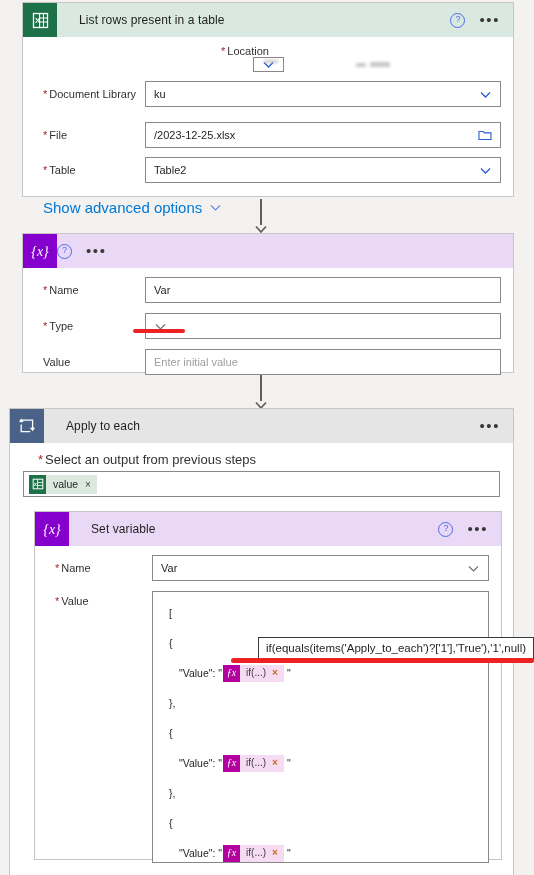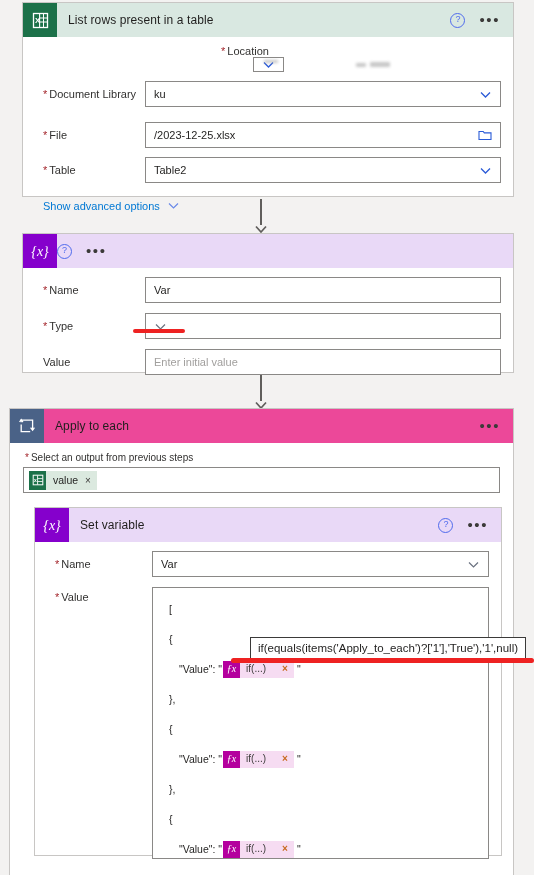--- a/index.html
+++ b/index.html
@@ -11,77 +11,77 @@
     color:#323130;
     overflow:hidden;
     position:relative;
   }
   .page{position:absolute;inset:0;}
 
   
   .card{background:#ffffff;border:1px solid #c8c6c4;box-sizing:border-box;position:absolute;}
   .card-header{display:flex;align-items:center;height:34px;box-sizing:border-box;}
   .card-icon{width:34px;height:34px;flex:none;display:flex;align-items:center;justify-content:center;}
-  .card-title{flex:1;font-size:12px;color:#201f1e;padding-left:11px;letter-spacing:.1px;}
+  .card-title{flex:1;font-size:12px;color:#201f1e;padding-left:22px;letter-spacing:.1px;}
   .hdr-actions{display:flex;align-items:center;gap:14px;padding-right:13px;}
   .help-icon{width:13px;height:13px;border:1px solid #4f6bed;border-radius:50%;color:#4f6bed;
     font-size:9px;line-height:11px;text-align:center;display:block;}
   .ellipsis{color:#3b3a39;font-size:15px;letter-spacing:1.6px;line-height:8px;}
 
   
   .hdr-excel{background:#d9e8e1;}
   .hdr-excel .card-icon{background:#1c7149;}
   .hdr-var{background:#e9d9f7;}
   .hdr-var .card-icon{background:#8500cc;}
-  .hdr-loop{background:#ec4899;}
+  .hdr-loop{background:#e5e5e5;}
   .hdr-loop .card-icon{background:#4a6287;}
 
   
   .body{padding:0 12px;}
   .row{display:flex;align-items:center;}
   .lbl{width:110px;flex:none;font-size:11px;color:#323130;padding-left:8px;box-sizing:border-box;}
   .req{color:#a4262c;margin-right:2px;}
   .ctl{flex:1;height:26px;border:1px solid #8a8886;background:#fff;box-sizing:border-box;
        display:flex;align-items:center;padding:0 8px;font-size:11px;color:#201f1e;position:relative;}
   .ctl .val{flex:1;overflow:hidden;white-space:nowrap;}
   .ph{color:#a19f9d;}
   .chev{width:13px;height:13px;flex:none;}
   .chev svg{display:block;}
   .folder{width:14px;height:12px;flex:none;}
 
   
   .blur{flex:1;height:12px;position:relative;}
   .blur i{position:absolute;display:block;background:#9a9a9a;filter:blur(1.6px);opacity:.55;border-radius:1px;}
 
-  .link{color:#0078d4;font-size:11px;text-decoration:none;}
+  .link{color:#0078d4;font-size:15px;text-decoration:none;}
   .link-row{display:flex;align-items:center;gap:7px;padding-left:8px;}
 
   
   .arrow{position:absolute;width:14px;}
   .arrow .stem{position:absolute;left:6px;top:0;width:1.6px;background:#605e5c;}
   .arrow .head{position:absolute;left:1px;bottom:0;width:12px;height:9px;}
 
   
-  .loop-sub{font-size:10px;color:#323130;margin:9px 0 4px 2px;}
+  .loop-sub{font-size:13px;color:#323130;margin:9px 0 4px 15px;}
   .tokenbox{height:26px;border:1px solid #8a8886;background:#fff;display:flex;align-items:center;padding:0 5px;box-sizing:border-box;}
   .token{display:flex;align-items:center;gap:7px;background:#dbe9df;height:19px;padding:0 6px 0 0;font-size:10.5px;color:#201f1e;}
   .token .tico{width:17px;height:19px;background:#1c7149;display:flex;align-items:center;justify-content:center;}
   .token .tx{color:#3b3a39;font-size:10px;}
 
   
   .jsonbox{border:1px solid #8a8886;background:#fff;box-sizing:border-box;
     font-size:10.5px;color:#201f1e;padding:6px 8px;line-height:1;}
   .jline{height:30px;display:flex;align-items:center;}
   .ind1{padding-left:8px;}
   .ind2{padding-left:18px;}
   .fxchip{display:inline-flex;align-items:center;height:17px;margin-left:1px;vertical-align:middle;}
   .fxchip .fxi{width:17px;height:17px;background:#b4009e;color:#fff;font-style:italic;
     font-size:10px;font-family:"Liberation Serif","DejaVu Serif",serif;
     display:flex;align-items:center;justify-content:center;}
-  .fxchip .fxb{background:#f6dcf2;height:17px;display:flex;align-items:center;gap:16px;padding:0 6px;}
+  .fxchip .fxb{background:#f6dcf2;height:17px;display:flex;align-items:center;gap:6px;padding:0 6px;}
   .fxchip .fxt{font-size:10px;color:#3b3a39;}
   .fxchip .fxx{font-size:10px;color:#c86a1e;font-weight:bold;}
   .qt{color:#201f1e;}
 
   
   .tooltip{position:absolute;background:#fff;border:1px solid #3b3a39;
     font-size:11.5px;color:#201f1e;padding:4px 7px;white-space:nowrap;z-index:40;}
 
   
   .redline{position:absolute;background:#ee2222;border-radius:4px;z-index:45;}
@@ -360,18 +360,18 @@
                   </span>
                   <span class="qt" style="margin-left: 3px;">"</span>
                 </div>
               </div>
           </div>
         </div>
       </div>
     </div>
   </div>
 
-  <div class="tooltip" style="left:250px;top:637px;">if(equals(items('Apply_to_each')?['1'],'True'),'1',null)</div>
+  <div class="tooltip" style="left:258px;top:637px;">if(equals(items('Apply_to_each')?['1'],'True'),'1',null)</div>
 
   <div class="redline" style="left:133px;top:329px;width:52px;height:4px;"></div>
   <div class="redline" style="left:231px;top:658px;width:303px;height:5px;"></div>
 
 </div>
 
 </body></html>

